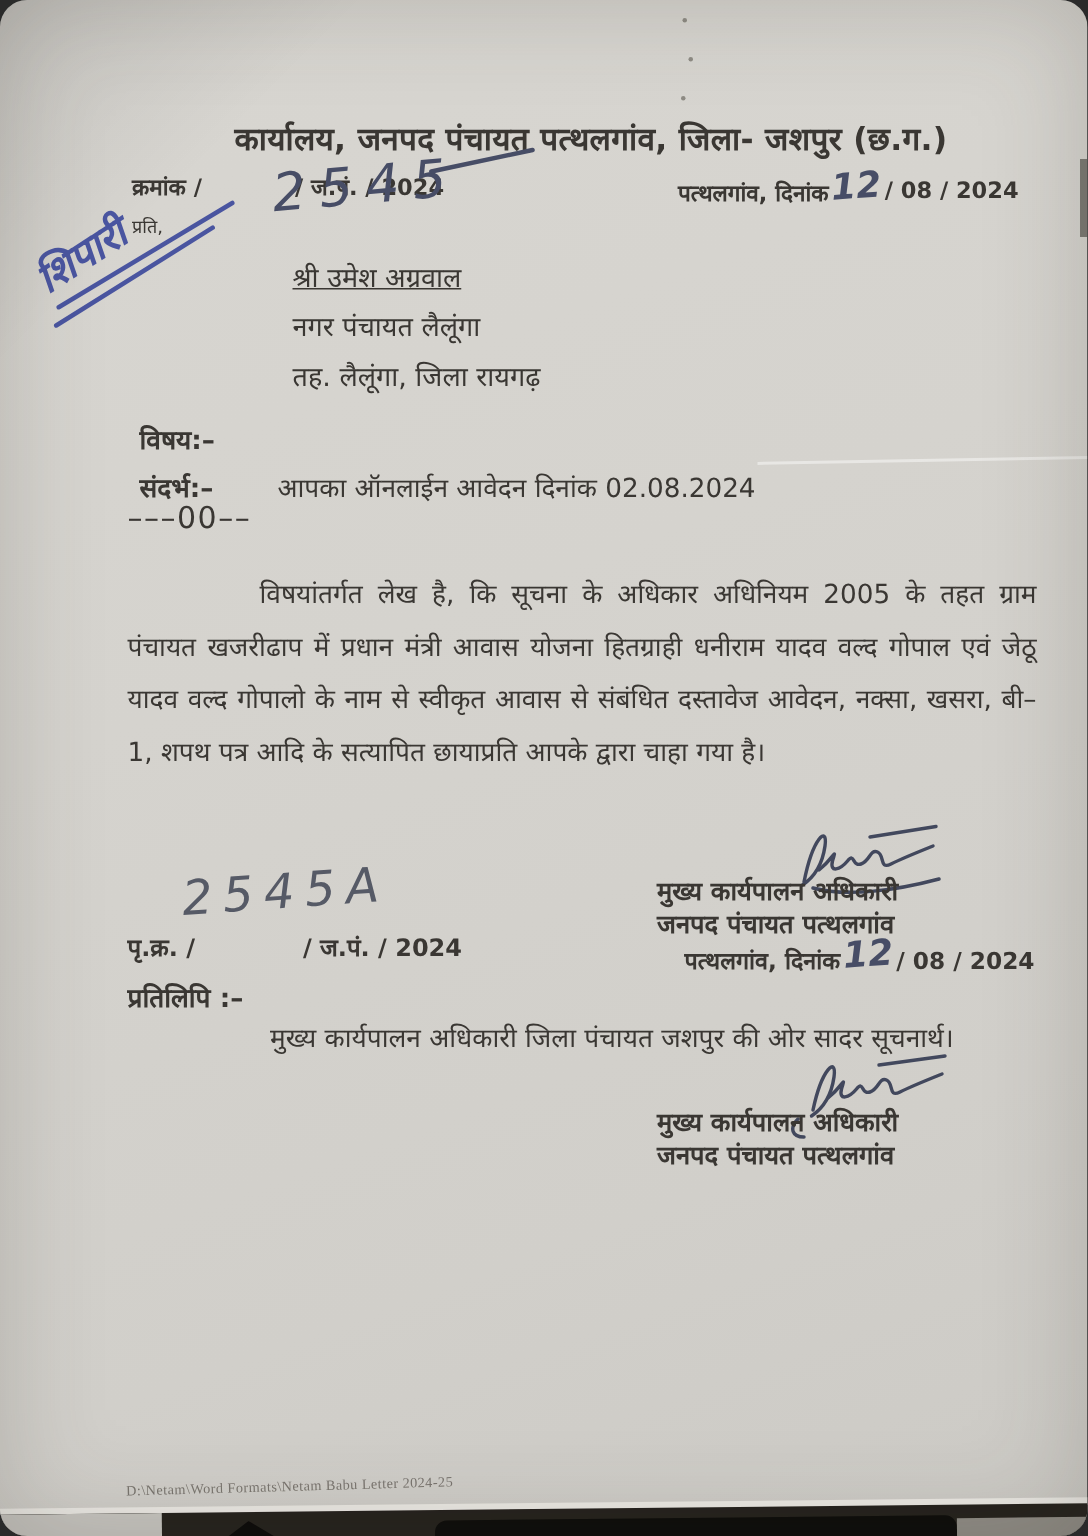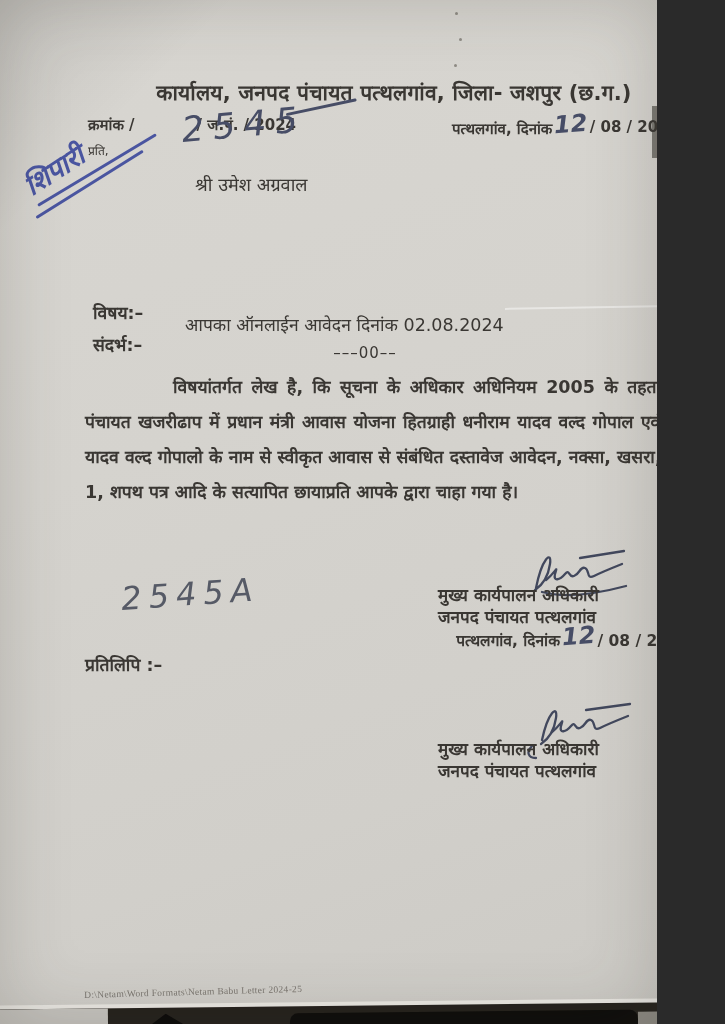--- a/index.html
+++ b/index.html
@@ -1,41 +1,42 @@
 <!DOCTYPE html>
 <html style="--ink: #3a3733; --handwriting: #474d66; --margin-note: #4a55a0; --footer-text: #6b6660; --background-dark: #24211c;"><head>
 <meta charset="utf-8">
 <style>
   html,body{margin:0;padding:0;background:#2a2a2a;}
   *{box-sizing:border-box;}
   #canvas{
-    position:relative;width:657px;height:1024px;overflow:hidden;
+    position:relative;width:725px;height:1024px;overflow:hidden;
     font-family:"DejaVu Sans",sans-serif;
     background:linear-gradient(160deg,#d8d6d1 0%,#d5d3ce 40%,#d1cfca 75%,#cccac5 100%);
     color:var(--ink,#3a3733);
+    border-radius:18px;
   }
   
   .vignette{position:absolute;inset:0;box-shadow:inset 0 0 70px rgba(60,55,45,.22);pointer-events:none;}
   .fold-tl{position:absolute;inset:0;background:linear-gradient(135deg,rgba(0,0,0,.10),rgba(0,0,0,0) 14%);pointer-events:none;}
   .crease{position:absolute;left:505px;top:306px;width:220px;height:2px;background:rgba(255,255,255,.45);transform:rotate(-1deg);}
   .right-sliver{position:absolute;right:0;top:106px;width:5px;height:52px;background:rgba(50,45,40,.55);}
   .speck{position:absolute;width:3px;height:3px;border-radius:50%;background:#8e8b84;}
   .abs{position:absolute;}
 
   
   .title{left:88px;top:78px;width:612px;text-align:center;font-size:21px;font-weight:bold;letter-spacing:.2px;}
   .refline{left:88px;top:114px;font-size:15px;font-weight:bold;white-space:nowrap;}
   .gap60{display:inline-block;width:62px;}
   .gap70{display:inline-block;width:72px;}
   .dateline{left:452px;top:118px;font-size:15px;font-weight:bold;white-space:nowrap;display:flex;align-items:flex-start;}
   .salutation{left:88px;top:142px;font-size:12px;text-align:right;}
   .addr{left:195px;font-size:18px;}
-  .label-col{left:93px;font-size:17.5px;font-weight:bold;margin-top:20px;}
+  .label-col{left:93px;font-size:17.5px;font-weight:bold;}
   .text-col{left:185px;font-size:17.5px;}
-  .separator{left:85px;top:344px;width:560px;text-align:center;font-size:15px;letter-spacing:1px;}
+  .separator{left:85px;top:333px;width:560px;text-align:left;font-size:20px;letter-spacing:1px;}
   .para{left:85px;width:606px;font-size:17.5px;line-height:35px;text-align:justify;text-indent:88px;}
   .sigblock{width:270px;text-align:left;font-size:17px;font-weight:bold;line-height:22px;}
   .sig-date{font-weight:bold;font-size:15.5px;white-space:nowrap;display:flex;justify-content:center;align-items:flex-start;margin-top:2px;}
   .dispatch{left:85px;top:620px;font-size:16px;font-weight:bold;white-space:nowrap;}
   .copylabel{left:85px;top:652px;font-size:17.5px;font-weight:bold;}
   .copytext{left:180px;top:680px;width:480px;font-size:17.5px;line-height:26px;}
   .footerpath{left:84px;top:990px;font-size:9.5px;color:var(--footer-text,#6b6660);transform:rotate(-1.6deg);transform-origin:left top;font-family:"Liberation Serif","DejaVu Serif",serif;letter-spacing:.3px;opacity:.85;}
 
   
   .hw{color:var(--handwriting,#474d66);font-style:italic;}
@@ -86,47 +87,53 @@
     <span class="tail"></span>
   </div>
 
   <div class="abs marginnote">
     <span>शिपारी</span>
     <div class="ul ul1"></div>
     <div class="ul ul2"></div>
   </div>
 
   <div class="abs salutation">प्रति,</div>
-  <div class="abs addr" style="top:172px;">श्री उमेश अग्रवाल</div>
+  <div class="abs addr" style="top:172px;text-decoration:underline;">श्री उमेश अग्रवाल</div>
+  <div class="abs addr" style="top:205px;">नगर पंचायत लैलूंगा</div>
+  <div class="abs addr" style="top:238px;">तह. लैलूंगा, जिला रायगढ़</div>
 
   <div class="abs label-col" style="top:280px;">विषय:–</div>
   <div class="abs label-col" style="top:312px;text-align:center;">संदर्भ:–</div>
   <div class="abs text-col" style="top:312px;width:505px;">आपका ऑनलाईन आवेदन दिनांक 02.08.2024</div>
   <div class="abs separator">–––00––</div>
 
-  <div class="abs para" style="top:370px;font-weight:bold;">विषयांतर्गत लेख है, कि सूचना के अधिकार अधिनियम 2005 के तहत ग्राम पंचायत खजरीढाप में प्रधान मंत्री आवास योजना हितग्राही धनीराम यादव वल्द गोपाल एवं जेठू यादव वल्द गोपालो के नाम से स्वीकृत आवास से संबंधित दस्तावेज आवेदन, नक्सा, खसरा, बी–1, शपथ पत्र आदि के सत्यापित छायाप्रति आपके द्वारा चाहा गया है।</div>
+  <div class="abs para" style="top:380px;">विषयांतर्गत लेख है, कि सूचना के अधिकार अधिनियम 2005 के तहत ग्राम पंचायत खजरीढाप में प्रधान मंत्री आवास योजना हितग्राही धनीराम यादव वल्द गोपाल एवं जेठू यादव वल्द गोपालो के नाम से स्वीकृत आवास से संबंधित दस्तावेज आवेदन, नक्सा, खसरा, बी–1, शपथ पत्र आदि के सत्यापित छायाप्रति आपके द्वारा चाहा गया है।</div>
 
   <svg class="abs sig-svg" style="left:520px;top:546px;" width="120" height="52" viewBox="0 0 120 52">
     <path d="M16 42 C22 12 32 4 30 18 C28 32 21 40 15 44"></path>
     <path d="M26 34 C36 26 38 18 35 28 C33 36 40 34 45 28 C50 22 48 32 54 30 C60 28 60 20 65 22 C70 24 66 34 74 30 C82 26 92 22 102 18"></path>
     <path d="M60 12 L104 5"></path>
     <path d="M22 46 C44 52 76 48 106 40"></path>
   </svg>
   <div class="abs sigblock" style="left:438px;top:584px;">
     <div>मुख्य कार्यपालन अधिकारी</div>
     <div>जनपद पंचायत पत्थलगांव</div>
     <div class="sig-date">
       <span>पत्थलगांव, दिनांक</span>
       <span class="hw hw-day">12</span>
       <span>/ 08 / 2024</span>
     </div>
   </div>
 
   <div class="abs hw hw-dispatchnum">2545A</div>
+  <div class="abs dispatch">
+    <span>पृ.क्र. /</span><span class="gap70"></span><span>/ ज.पं. / 2024</span>
+  </div>
   <div class="abs copylabel">प्रतिलिपि :–</div>
+  <div class="abs copytext">मुख्य कार्यपालन अधिकारी जिला पंचायत जशपुर की ओर सादर सूचनार्थ।</div>
 
   <svg class="abs sig-svg" style="left:524px;top:700px;" width="120" height="60" viewBox="0 0 120 60">
     <path d="M18 40 C24 12 34 4 32 18 C30 32 23 40 17 44"></path>
     <path d="M28 32 C38 24 40 16 37 26 C35 34 42 32 47 26 C52 20 50 30 56 28 C62 26 62 18 67 20 C72 22 68 32 76 28 C84 24 94 20 104 16"></path>
     <path d="M62 10 L106 4"></path>
     <path d="M-2 46 C-8 52 -6 58 2 58" transform="translate(10,0)"></path>
   </svg>
   <div class="abs sigblock" style="left:438px;top:738px;">
     <div>मुख्य कार्यपालन अधिकारी</div>
     <div>जनपद पंचायत पत्थलगांव</div>

